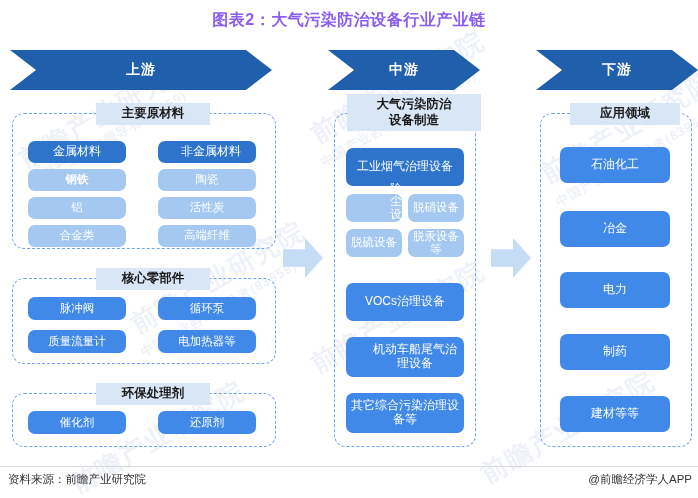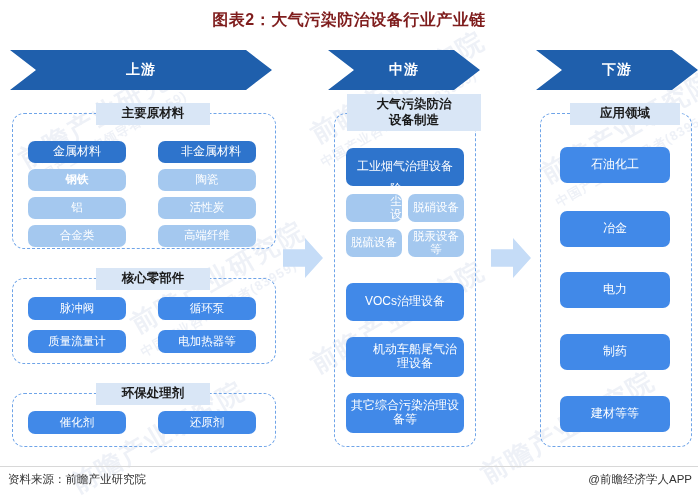--- a/index.html
+++ b/index.html
@@ -15,21 +15,21 @@
     position:absolute;color:rgba(120,150,190,0.13);
     font-size:26px;font-weight:bold;white-space:nowrap;
     transform:rotate(-30deg);pointer-events:none;user-select:none;
     letter-spacing:2px;
   }
   .wm.sm{font-size:13px;letter-spacing:1px;}
 
   
   #title{
     position:absolute;left:0;top:10px;width:698px;text-align:center;
-    font-size:16px;font-weight:bold;color:#7f1d1d;letter-spacing:.5px;
+    font-size:16px;font-weight:bold;color:#8b5cf6;letter-spacing:.5px;
   }
 
   
   .chev{
     position:absolute;height:40px;background:#1f5fac;
     display:flex;align-items:center;justify-content:center;
     color:#fff;font-size:14px;font-weight:bold;letter-spacing:1px;
     clip-path:polygon(0 0, calc(100% - 26px) 0, 100% 50%, calc(100% - 26px) 100%, 0 100%, 26px 50%);
   }
   #chev-up{left:10px;top:50px;width:262px;}

